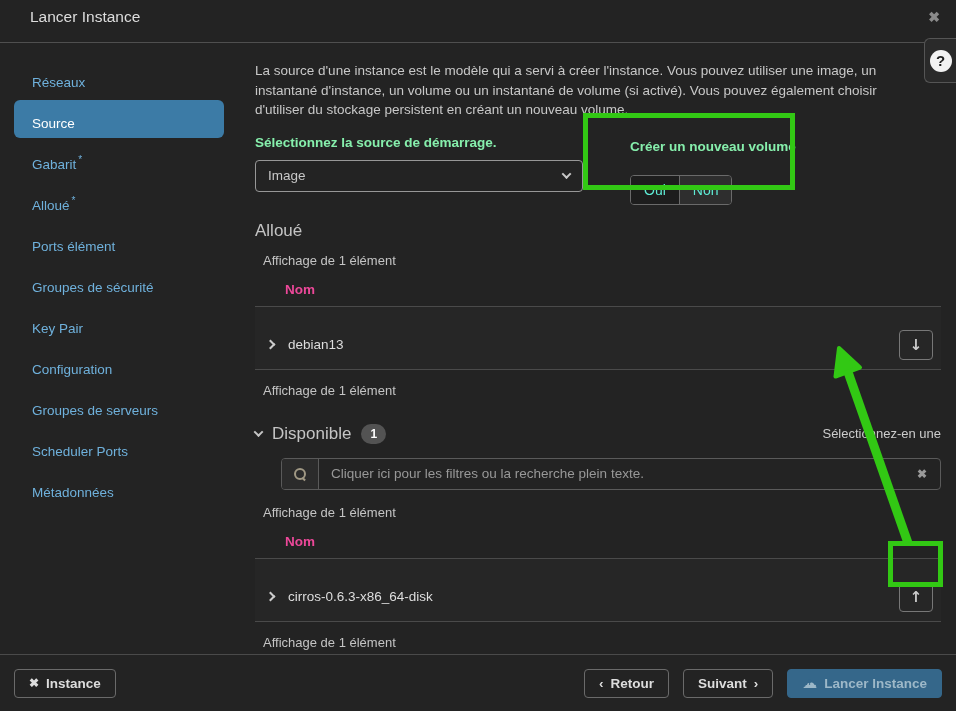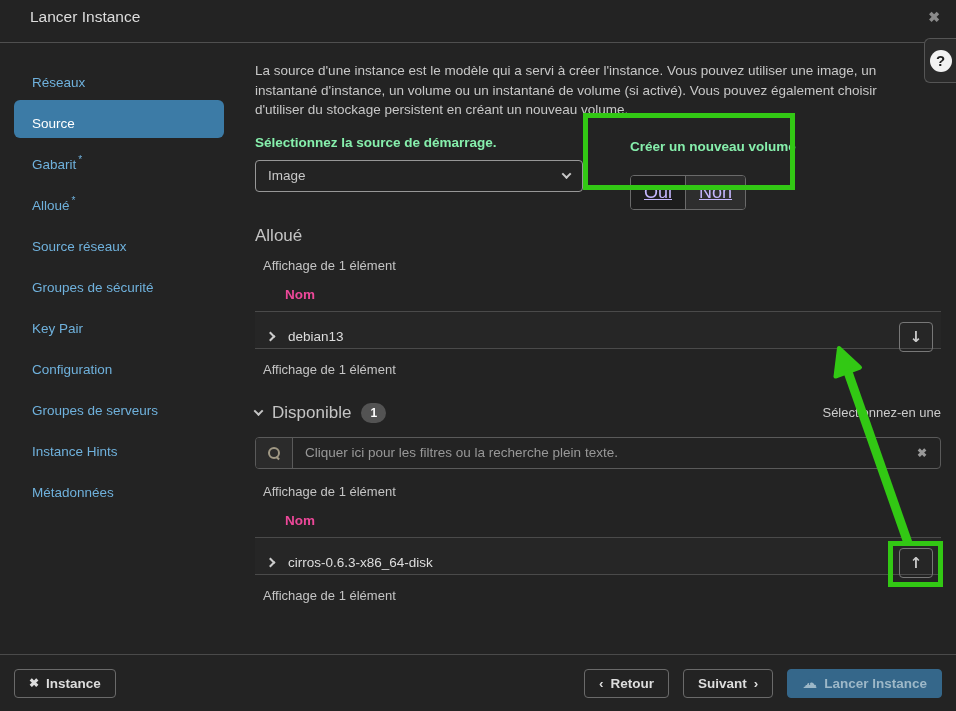--- a/index.html
+++ b/index.html
@@ -53,32 +53,32 @@
     display:inline-block; width:7px; height:7px;
     border-right:2px solid currentColor; border-bottom:2px solid currentColor;
   }
   .chev.down{ transform:rotate(45deg) translate(-1px,-1px); }
   .chev.right{ transform:rotate(-45deg); }
   .toggle-group{
     margin-left:22px; margin-top:11px;
     display:inline-flex; border:1px solid #6a6a6a; border-radius:4px; overflow:hidden;
   }
   .toggle-btn{
-    padding:6px 13px; color:#c4b5fd; font-size:18px; cursor:pointer; background:#1d1d1d;text-decoration:underline;
+    padding:6px 13px; color:#5eead4; font-size:14px; cursor:pointer; background:#1d1d1d;
   }
   .toggle-btn + .toggle-btn{ border-left:1px solid #6a6a6a; background:#2e2e2e; }
   
   .section-title{ font-size:17px; color:#c4c4c4; margin:16px 0 12px 0; display:flex; align-items:center; }
   .count-text{ font-size:13px; color:#c4c4c4; margin:0 0 14px 8px; }
   .col-header{ font-weight:bold; color:#ec4899; margin:0 0 9px 30px; }
   .t-row{
     border-top:1px solid #4a4a4a; border-bottom:1px solid #4a4a4a;
     background:rgba(255,255,255,0.015);
     display:flex; align-items:center;
-    padding:22px 8px 8px 12px; height:38px;justify-content:center;
+    padding:22px 8px 8px 12px; height:64px;justify-content:center;
   }
   .t-row .chev{ color:#cccccc; flex:none; }
   .row-name{ margin-left:14px; color:#dddddd; }
   .row-spacer{ flex:1; }
   .move-btn{
     width:34px; height:30px; border:1px solid #777777; border-radius:4px;
     background:transparent; color:#cccccc; font-size:15px; font-weight:bold;
     cursor:pointer; display:flex; align-items:center; justify-content:center;
     font-family:"DejaVu Sans", sans-serif;
   }
@@ -87,21 +87,21 @@
   .avail-header{ display:flex; align-items:center; margin:26px 0 14px 0; }
   .avail-header .title{ font-size:17px; color:#c4c4c4; display:flex; align-items:center; }
   .badge{
     background:#535353; color:#ffffff; font-size:12px; font-weight:bold;
     border-radius:10px; padding:3px 9px; margin-left:10px;
   }
   .hint{ margin-left:auto; font-size:13px; color:#cccccc; }
   
   .search-bar{
     display:flex; align-items:center; height:32px;
-    border:1px solid #5a5a5a; border-radius:4px; overflow:hidden; margin-bottom:15px;
+    border:1px solid #5a5a5a; border-radius:4px; overflow:hidden; margin-bottom:15px;margin-left:26px;
   }
   .search-icon-box{
     width:37px; height:100%; background:#2b2b2b; border-right:1px solid #5a5a5a;
     display:flex; align-items:center; justify-content:center; flex:none;
   }
   .mag{ position:relative; width:12px; height:12px; }
   .mag::before{
     content:""; position:absolute; left:0; top:0; width:8px; height:8px;
     border:2px solid #a09884; border-radius:50%;
   }
@@ -168,26 +168,26 @@
   <span class="help-circle">?</span>
 </div>
 
 <div class="content">
 
   <div class="sidebar">
     <div class="nav-item"><span>Réseaux</span><sup></sup></div>
     <div class="nav-item active"><span>Source</span><sup></sup></div>
     <div class="nav-item"><span>Gabarit</span><sup>*</sup></div>
     <div class="nav-item"><span>Alloué</span><sup>*</sup></div>
-    <div class="nav-item"><span>Source réseaux</span><sup></sup></div>
+    <div class="nav-item"><span>Ports élément</span><sup></sup></div>
     <div class="nav-item"><span>Groupes de sécurité</span><sup></sup></div>
     <div class="nav-item"><span>Key Pair</span><sup></sup></div>
     <div class="nav-item"><span>Configuration</span><sup></sup></div>
     <div class="nav-item"><span>Groupes de serveurs</span><sup></sup></div>
-    <div class="nav-item"><span>Instance Hints</span><sup></sup></div>
+    <div class="nav-item"><span>Scheduler Ports</span><sup></sup></div>
     <div class="nav-item"><span>Métadonnées</span><sup></sup></div>
   </div>
 
   <div class="main">
     <div class="description">La source d'une instance est le modèle qui a servi à créer l'instance. Vous pouvez utiliser une image, un instantané d'instance, un volume ou un instantané de volume (si activé). Vous pouvez également choisir d'utiliser du stockage persistent en créant un nouveau volume.</div>
 
     <div class="controls-row">
       <div class="control-left">
         <div class="field-label">Sélectionnez la source de démarrage.</div>
         <div class="select">

